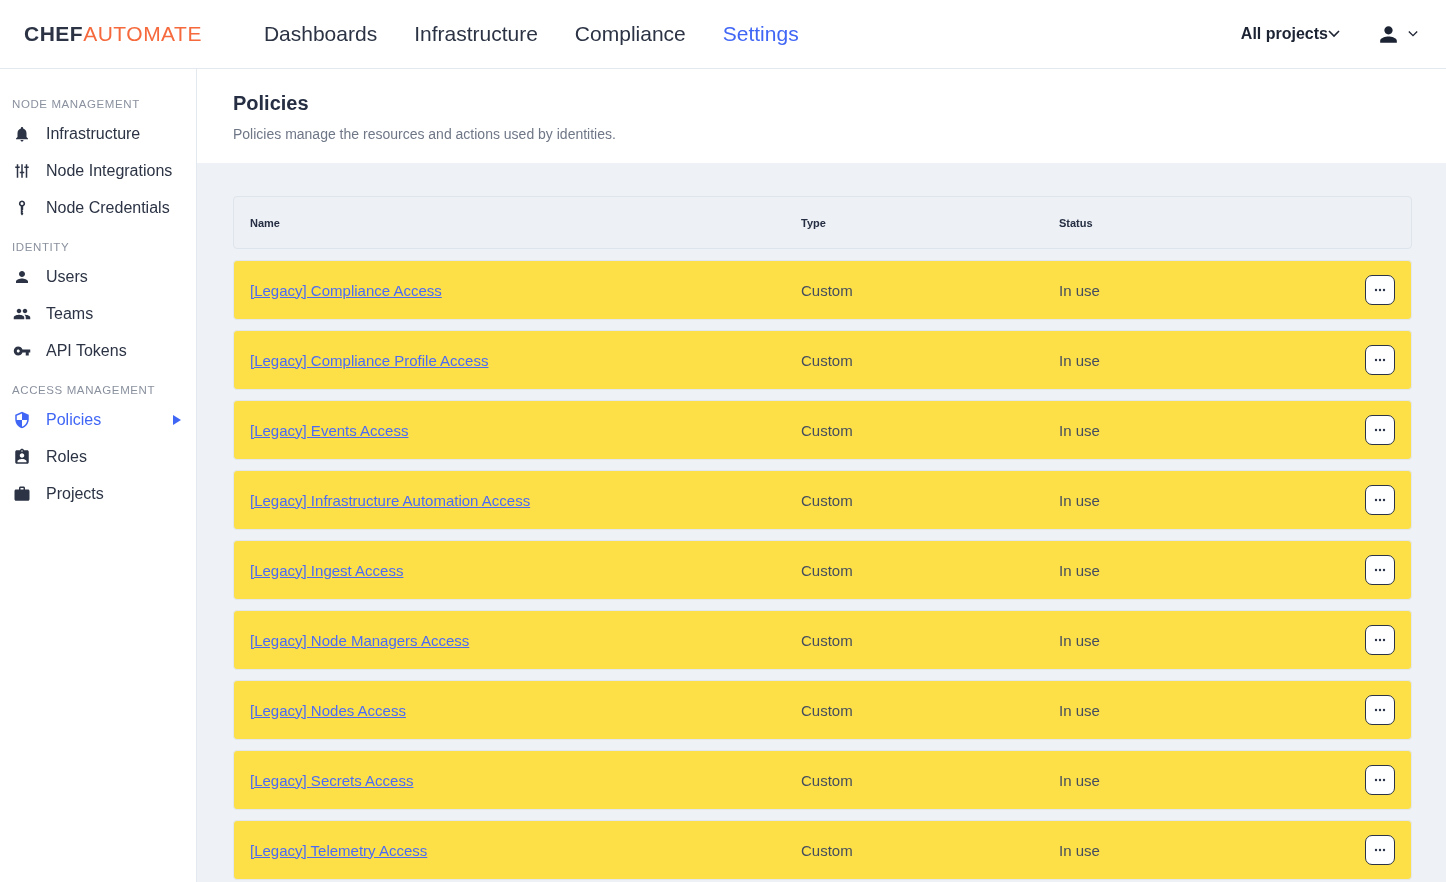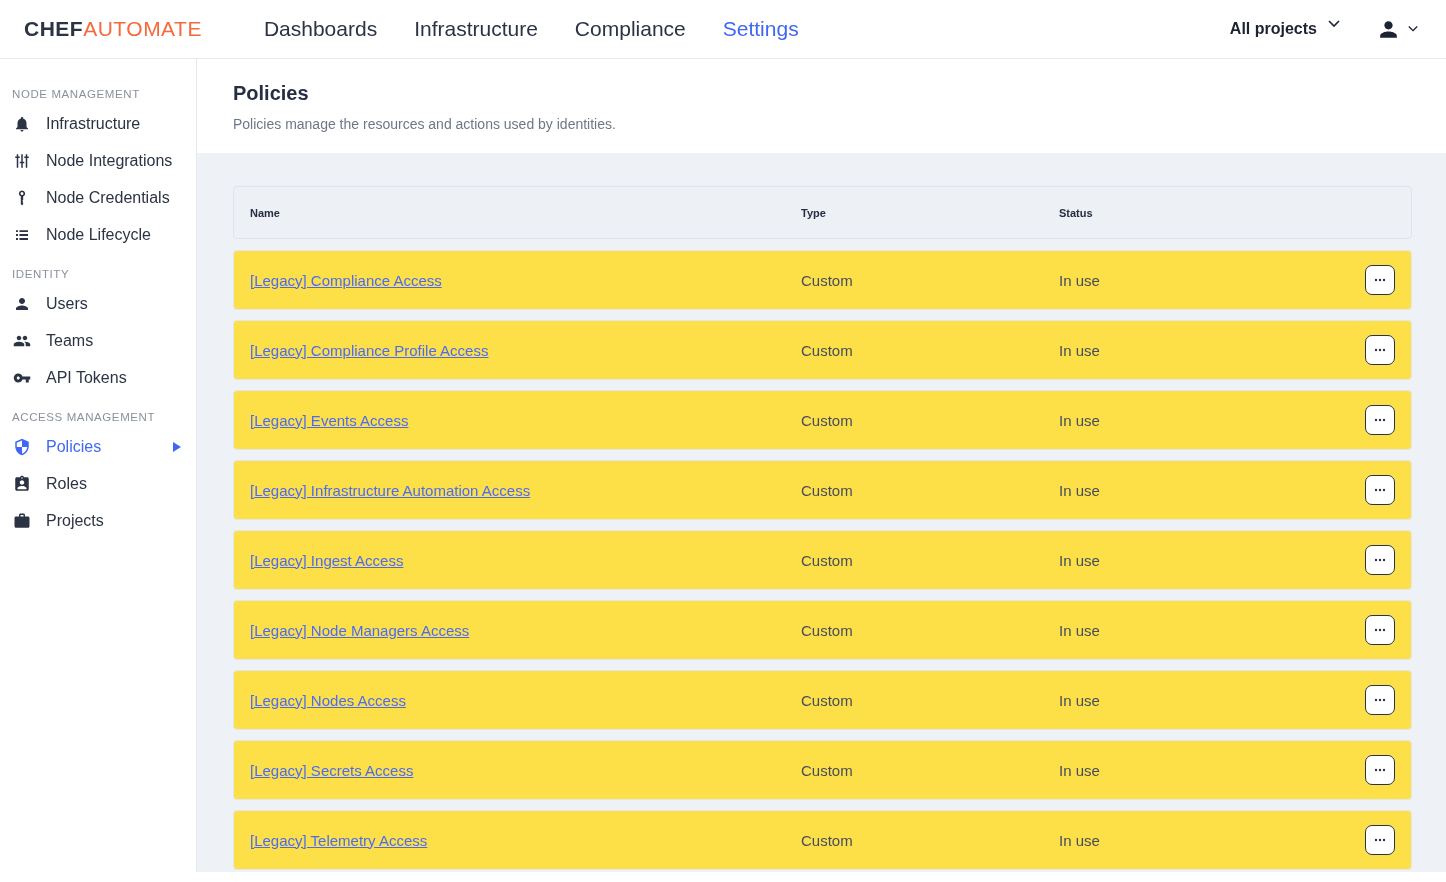--- a/index.html
+++ b/index.html
@@ -4,33 +4,33 @@
 <style>
   * { box-sizing: border-box; }
   html, body { margin: 0; padding: 0; }
   body {
     width: 1446px; height: 882px; overflow: hidden;
     font-family: "Liberation Sans", sans-serif;
     color: #252e42; background: #ffffff;
   }
   
   .topnav {
-    height: 59px; display: flex; align-items: center;
+    height: 69px; display: flex; align-items: center;
     background: #fff; border-bottom: 1px solid #e4e9f0;
     padding: 0 28px 0 24px;
   }
   .logo { font-size: 21px; letter-spacing: .5px; margin-right: 62px; cursor: pointer; white-space: nowrap; }
   .logo-chef { font-weight: 800; color: #2b3344; }
   .logo-automate { font-weight: 400; color: #f5693c; }
   .nav { display: flex; gap: 37px; font-size: 21px; }
   .nav-item { color: #2b3344; cursor: pointer; text-decoration: none; }
   .nav-item.active { color: #4066f5; }
   .topnav-right { margin-left: auto; display: flex; align-items: center; gap: 30px; }
   .projects-filter {
-    display: flex; align-items: flex-start; gap: 11px;
+    display: flex; align-items: center; gap: 0;
     background: none; border: none; cursor: pointer;
     font-family: inherit; font-size: 16px; font-weight: 700; color: #1c2333;
   }
   .user-menu {
     display: flex; align-items: center; gap: 7px;
     background: none; border: none; cursor: pointer; padding: 0;
   }
   .chev { width: 12px; height: 8px; stroke: #1c2333; fill: none; stroke-width: 1.6; }
   
   .body-row { display: flex; height: 813px; }
@@ -120,26 +120,20 @@
           <path d="M5 3h2v3h2v2H7v13H5V8H3V6h2V3zm12 0h2v3h2v2h-2v13h-2V8h-2V6h2V3zm-6 0h2v10h2v2h-2v6h-2v-6H9v-2h2V3z"></path>
         </svg>
       <span>Node Integrations</span>
     </div>
     <div class="side-item">
       <svg class="icn" viewBox="0 0 24 24">
           <path d="M12 2a4.2 4.2 0 0 0-1.6 8.09V20l1.6 2 1.6-2v-1.3l-1.1-1.1 1.1-1.1-1.1-1.1 1.1-1.1v-4.2A4.2 4.2 0 0 0 12 2zm0 2.1a2 2 0 1 1 0 4 2 2 0 0 1 0-4z"></path>
         </svg>
       <span>Node Credentials</span>
     </div>
-    <div class="side-item">
-      <svg class="icn" viewBox="0 0 24 24">
-          <path d="M4 5.5h2.6v2.6H4V5.5zm4.6 0H20v2.6H8.6V5.5zM4 10.7h2.6v2.6H4v-2.6zm4.6 0H20v2.6H8.6v-2.6zM4 15.9h2.6v2.6H4v-2.6zm4.6 0H20v2.6H8.6v-2.6z"></path>
-        </svg>
-      <span>Node Lifecycle</span>
-    </div>
 
     <div class="section-title">IDENTITY</div>
     <div class="side-item">
       <svg class="icn" viewBox="0 0 24 24">
           <path d="M12 12c2.21 0 4-1.79 4-4s-1.79-4-4-4-4 1.79-4 4 1.79 4 4 4zm0 2c-2.67 0-8 1.34-8 4v2h16v-2c0-2.66-5.33-4-8-4z"></path>
         </svg>
       <span>Users</span>
     </div>
     <div class="side-item">
       <svg class="icn" viewBox="0 0 24 24">

